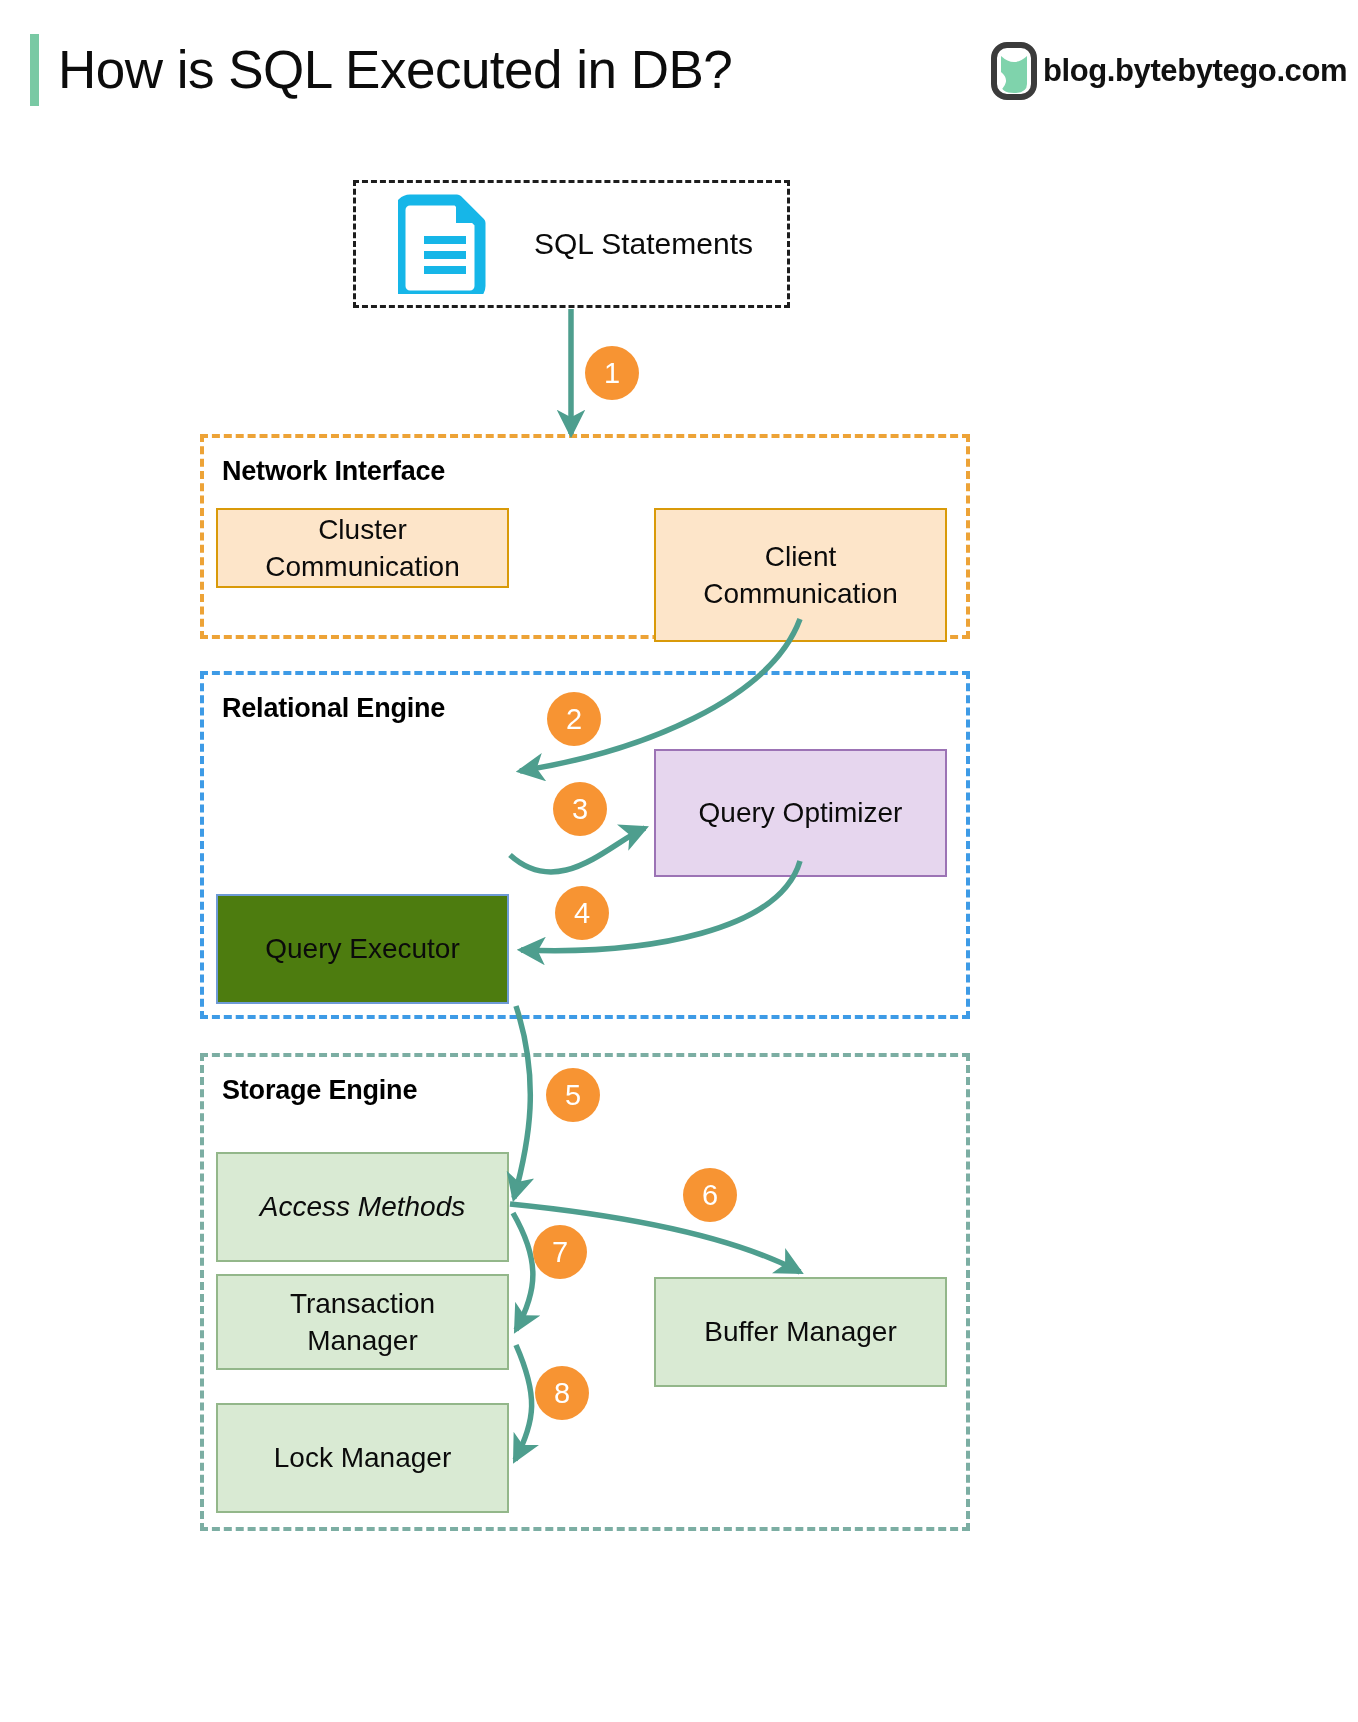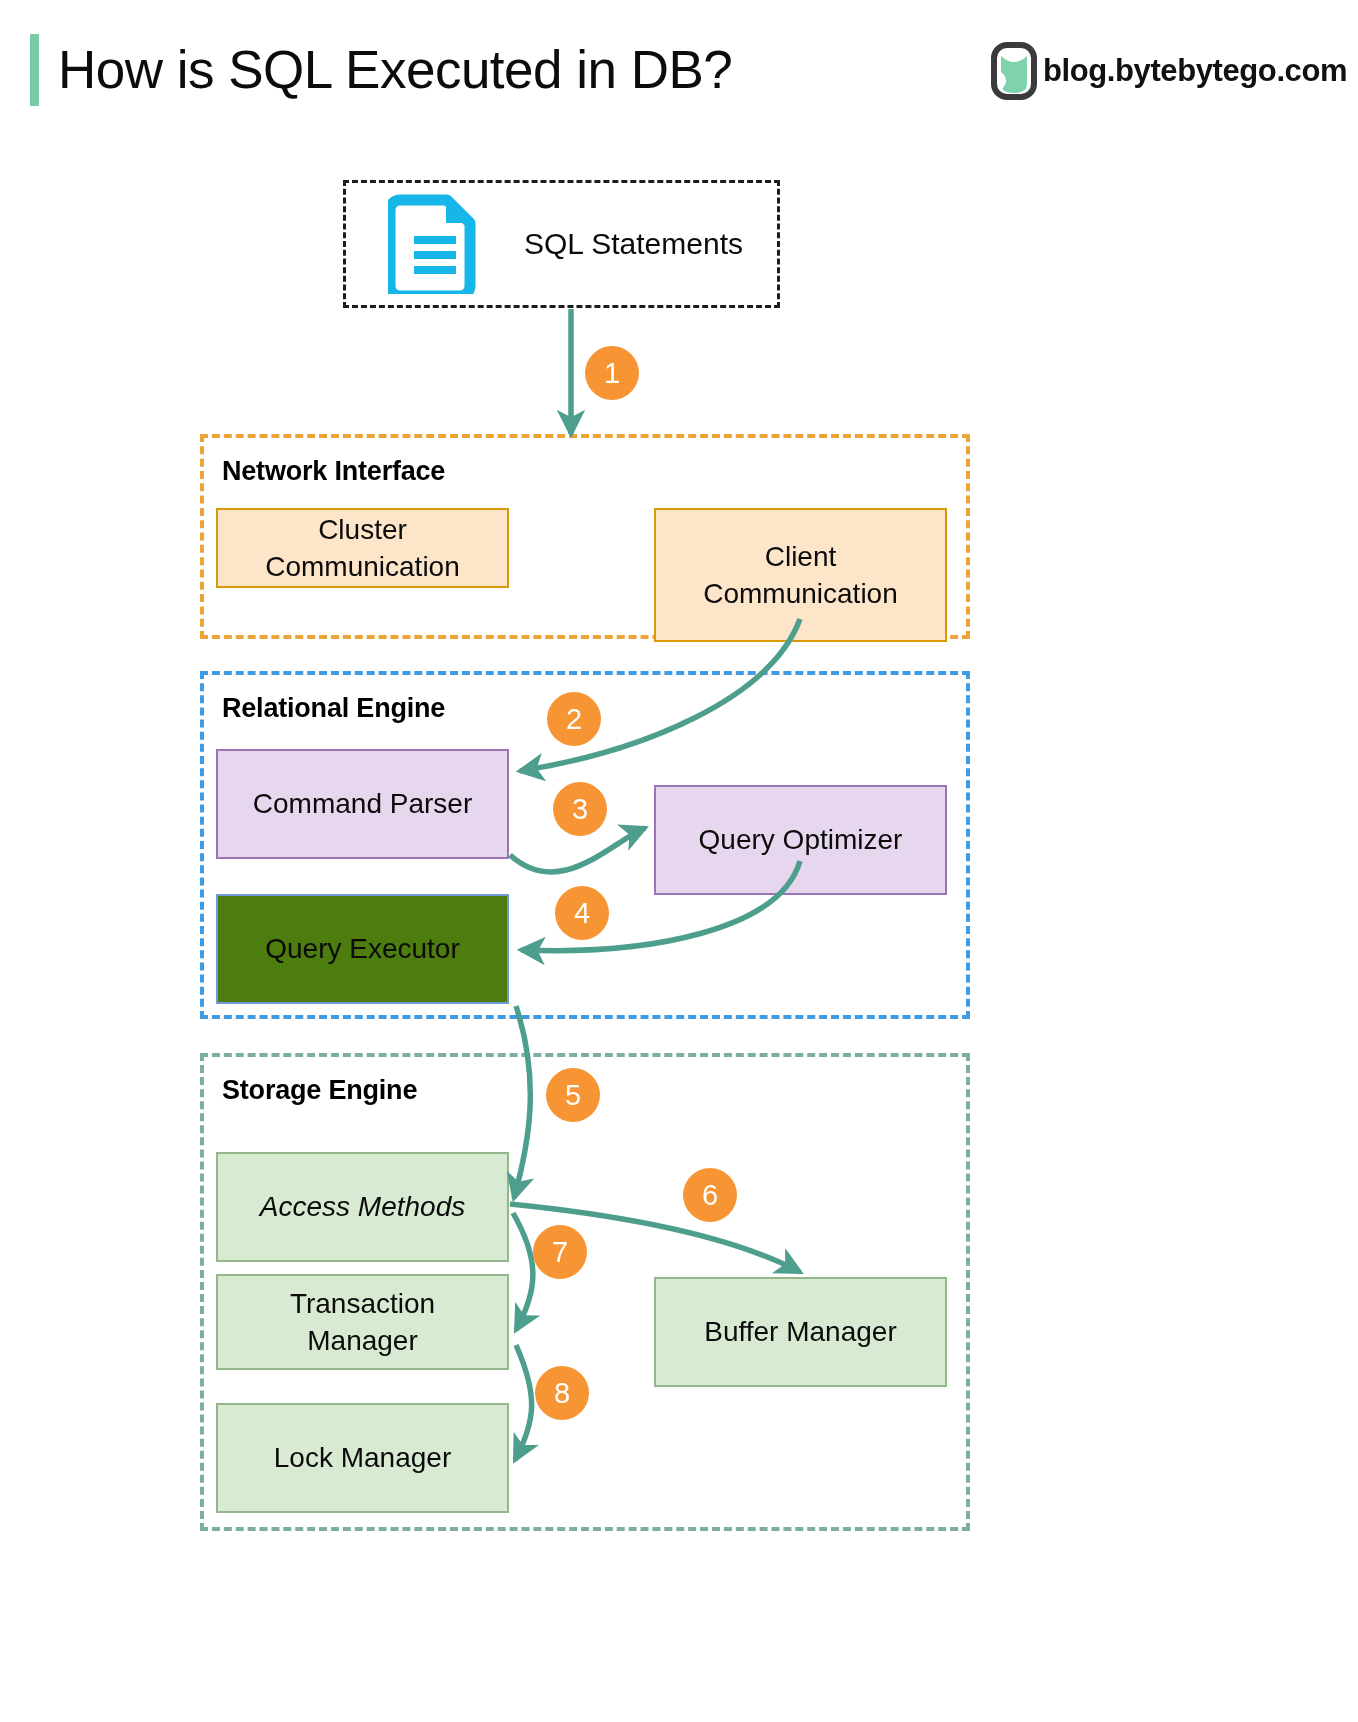--- a/index.html
+++ b/index.html
@@ -175,21 +175,21 @@
   <div class="brand">
     <svg class="brand-logo" viewBox="0 0 46 58">
       <rect x="3" y="3" width="40" height="52" rx="13" ry="13" fill="#ffffff" stroke="#3b3b3b" stroke-width="6"></rect>
       <path d="M10 14 L36 14 L36 42 Q36 51 23 51 Q10 51 10 42 Z" fill="#7FD3AC"></path>
       <path d="M10 14 Q23 26 36 14 L36 12 L10 12 Z" fill="#ffffff"></path>
       <path d="M10 30 Q20 38 10 48 Z" fill="#ffffff"></path>
     </svg>
     <div class="brand-text">blog.bytebytego.com</div>
   </div>
 
-  <div class="sql-card" style="left:343px; top:180px; width:437px; height:128px;gap:44px;">
+  <div class="sql-card" style="left:353px; top:180px; width:437px; height:128px;gap:44px;">
     <svg class="sql-icon" viewBox="0 0 92 100">
       <path d="M12 6 h47 l23 23 v63 a10 10 0 0 1 -10 10 h-60 a10 10 0 0 1 -10 -10 v-76 a10 10 0 0 1 10 -10 z" fill="#ffffff" stroke="#16B6E8" stroke-width="11" stroke-linejoin="round"></path>
       <path d="M58 6 v23 h24 z" fill="#16B6E8"></path>
       <rect x="26" y="42" width="42" height="8" fill="#16B6E8"></rect>
       <rect x="26" y="57" width="42" height="8" fill="#16B6E8"></rect>
       <rect x="26" y="72" width="42" height="8" fill="#16B6E8"></rect>
     </svg>
     <div class="sql-label">SQL Statements</div>
   </div>
 
@@ -197,22 +197,21 @@
     <div class="zone-label" style="left:18px; top:18px;">Network Interface</div>
   </div>
   <div class="node node-orange" style="left:216px; top:508px; width:293px; height:80px;">Cluster
 Communication</div>
   <div class="node node-orange" style="left:654px; top:508px; width:293px; height:134px;">Client
 Communication</div>
 
   <div class="zone zone-relational" style="left:200px; top:671px; width:770px; height:348px;">
     <div class="zone-label" style="left:18px; top:18px;">Relational Engine</div>
   </div>
-  <div class="node node-purple" style="left:216px; top:749px; width:293px; height:110px;">Command Parser</div>
-  <div class="node node-purple" style="left:654px; top:785px; width:293px; height:110px;">Query Optimizer</div>
+  <div class="node node-purple" style="left:654px; top:749px; width:293px; height:128px;">Query Optimizer</div>
   <div class="node node-blue" style="left:216px; top:894px; width:293px; height:110px;">Query Executor</div>
 
   <div class="zone zone-storage" style="left:200px; top:1053px; width:770px; height:478px;">
     <div class="zone-label" style="left:18px; top:18px;">Storage Engine</div>
   </div>
   <div class="node node-green" style="left:216px; top:1152px; width:293px; height:110px;font-style:italic;">Access Methods</div>
   <div class="node node-green" style="left:216px; top:1274px; width:293px; height:96px;">Transaction
 Manager</div>
   <div class="node node-green" style="left:216px; top:1403px; width:293px; height:110px;text-align:center;">Lock Manager</div>
   <div class="node node-green" style="left:654px; top:1277px; width:293px; height:110px;">Buffer Manager</div>

